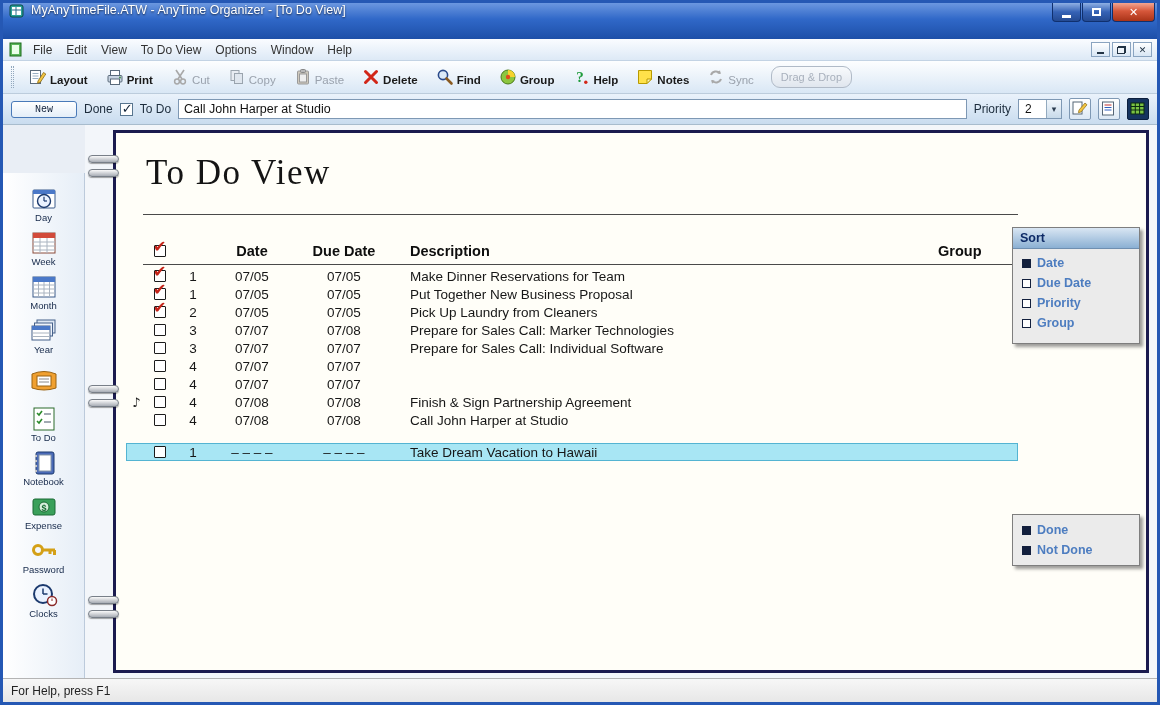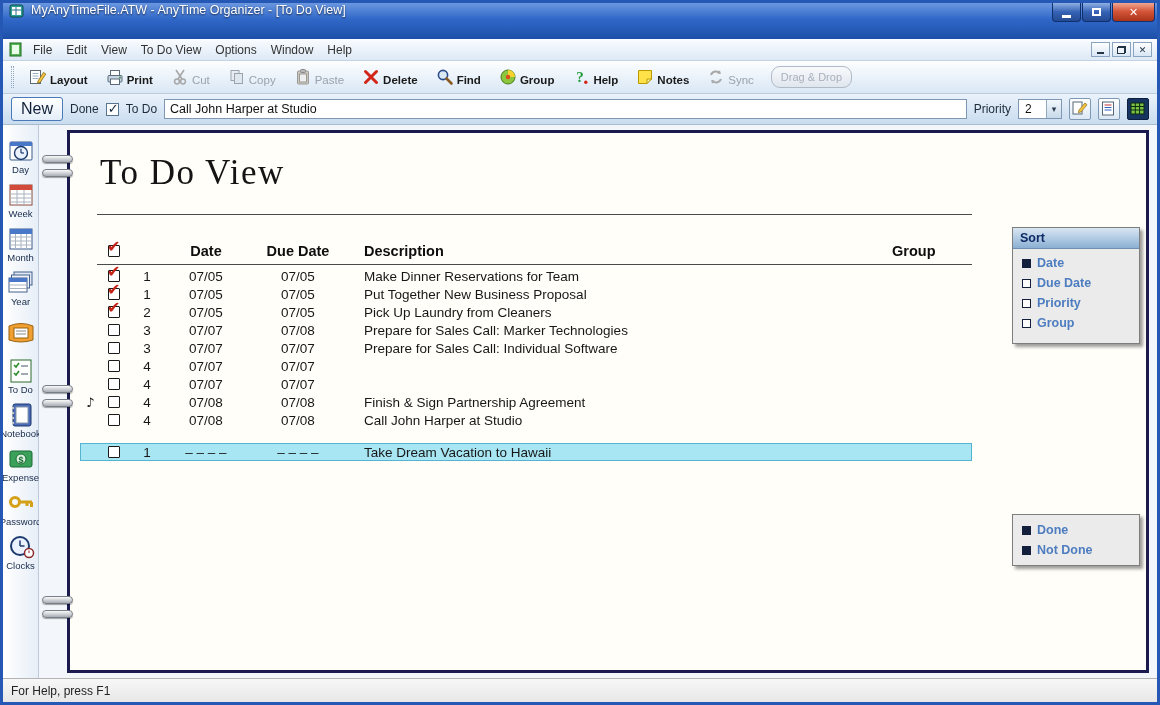--- a/index.html
+++ b/index.html
@@ -27,33 +27,33 @@
 
   
   .toolbar{height:33px;background:linear-gradient(#fdfeff,#d9e7f5);border-bottom:1px solid #bcccdc;display:flex;align-items:center;padding-left:6px;gap:4px;flex:0 0 auto;}
   .grip{width:3px;height:22px;border-left:1px dotted #93a8bd;border-right:1px dotted #93a8bd;margin:0 4px 0 2px;}
   .tb-btn{display:flex;align-items:flex-end;gap:3px;padding:3px 6px;font-size:11.5px;font-weight:bold;color:#1a1a1a;background:transparent;border:1px solid transparent;border-radius:3px;cursor:pointer;}
   .tb-btn.disabled{color:#9aa2ad;font-weight:normal;}
   .dragdrop-btn{margin-left:6px;padding:4px 9px;border:1px solid #b0bac7;border-radius:9px;background:linear-gradient(#f8fafc,#e0e6ee);color:#a8b0bc;font-size:11px;cursor:default;}
 
   
   .entrybar{height:31px;background:linear-gradient(#eaf2fb,#c9dcef);border-bottom:1px solid #a8bccd;display:flex;align-items:center;padding:0 8px;gap:7px;font-size:12px;color:#1c2c3c;flex:0 0 auto;}
-  .new-btn{padding:2px 9px;border:1px solid #4a7ab8;border-radius:3px;background:linear-gradient(#ffffff,#e4eef8);font-size:16px;color:#10203a;cursor:pointer;}
+  .new-btn{padding:2px 23px;border:1px solid #4a7ab8;border-radius:3px;background:linear-gradient(#ffffff,#e4eef8);font-size:10px;color:#10203a;cursor:pointer;font-family:Liberation Mono, monospace;}
   .entry-checkbox{width:13px;height:13px;border:1px solid #58758f;background:#fff;position:relative;display:inline-block;}
   .entry-checkbox.checked::after{content:"✓";position:absolute;left:1px;top:-3px;font-size:13px;font-weight:bold;color:#14243a;font-family:"DejaVu Sans",sans-serif;}
   .entry-input{flex:1;height:20px;border:1px solid #7e98b4;font-size:12.5px;padding:0 5px;background:#fff;color:#111;font-family:"Liberation Sans",sans-serif;}
   .priority-select{display:flex;width:44px;height:20px;border:1px solid #7e98b4;background:#fff;cursor:pointer;}
   .priority-value{flex:1;font-size:12px;padding:2px 0 0 6px;color:#111;}
   .priority-arrow{width:15px;background:linear-gradient(#f2f7fc,#c8daea);border-left:1px solid #93aabf;font-size:9px;display:flex;align-items:center;justify-content:center;color:#2c3c50;}
   .icon-btn{width:22px;height:22px;border:1px solid #7e98b4;border-radius:2px;background:linear-gradient(#ffffff,#dce8f4);display:flex;align-items:center;justify-content:center;padding:0;cursor:pointer;}
   .icon-btn.active{background:#16345f;border-color:#0c1f3e;}
 
   
   .main{flex:1;display:flex;overflow:hidden;position:relative;}
-  .sidebar{width:36px;background:linear-gradient(90deg,#ffffff,#e6eef7);border-right:1px solid #bccadb;padding-top:9px;display:flex;flex-direction:column;align-items:center;flex:0 0 auto;}
+  .sidebar{width:82px;background:linear-gradient(90deg,#ffffff,#e6eef7);border-right:1px solid #bccadb;padding-top:9px;display:flex;flex-direction:column;align-items:center;flex:0 0 auto;margin-top:48px;}
   .side-item{width:100%;height:44px;display:flex;flex-direction:column;align-items:center;justify-content:center;cursor:pointer;}
   .side-label{font-size:9.5px;color:#16294a;margin-top:0;}
 
   .workspace{flex:1;position:relative;background:#f3f6fa;}
   .page{position:absolute;left:28px;top:5px;right:8px;bottom:5px;background:#fffef8;border:3px solid #1b1b4f;overflow:hidden;}
   .ring{position:absolute;left:3px;width:31px;height:8px;background:linear-gradient(#fafafa,#a8adb5);border:1px solid #787f88;border-radius:4px;box-shadow:0 1px 1px rgba(0,0,0,.35);z-index:4;}
 
   .page-title{position:absolute;left:30px;top:20px;font-family:"Liberation Serif","DejaVu Serif",serif;font-size:35px;color:#141414;letter-spacing:1.5px;}
   .rule{position:absolute;left:27px;width:875px;height:1px;background:#4a4a4a;}
   .rule-top{top:81px;}

